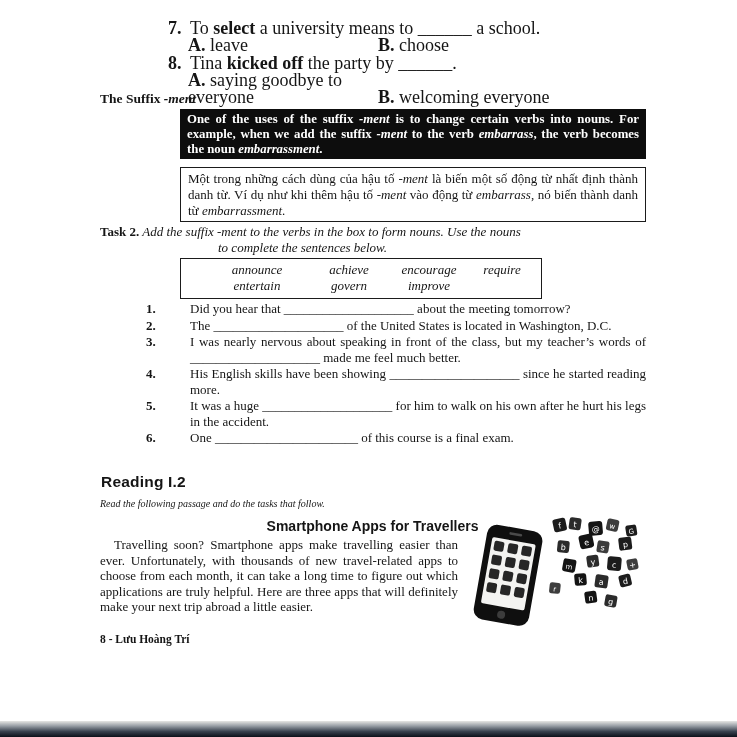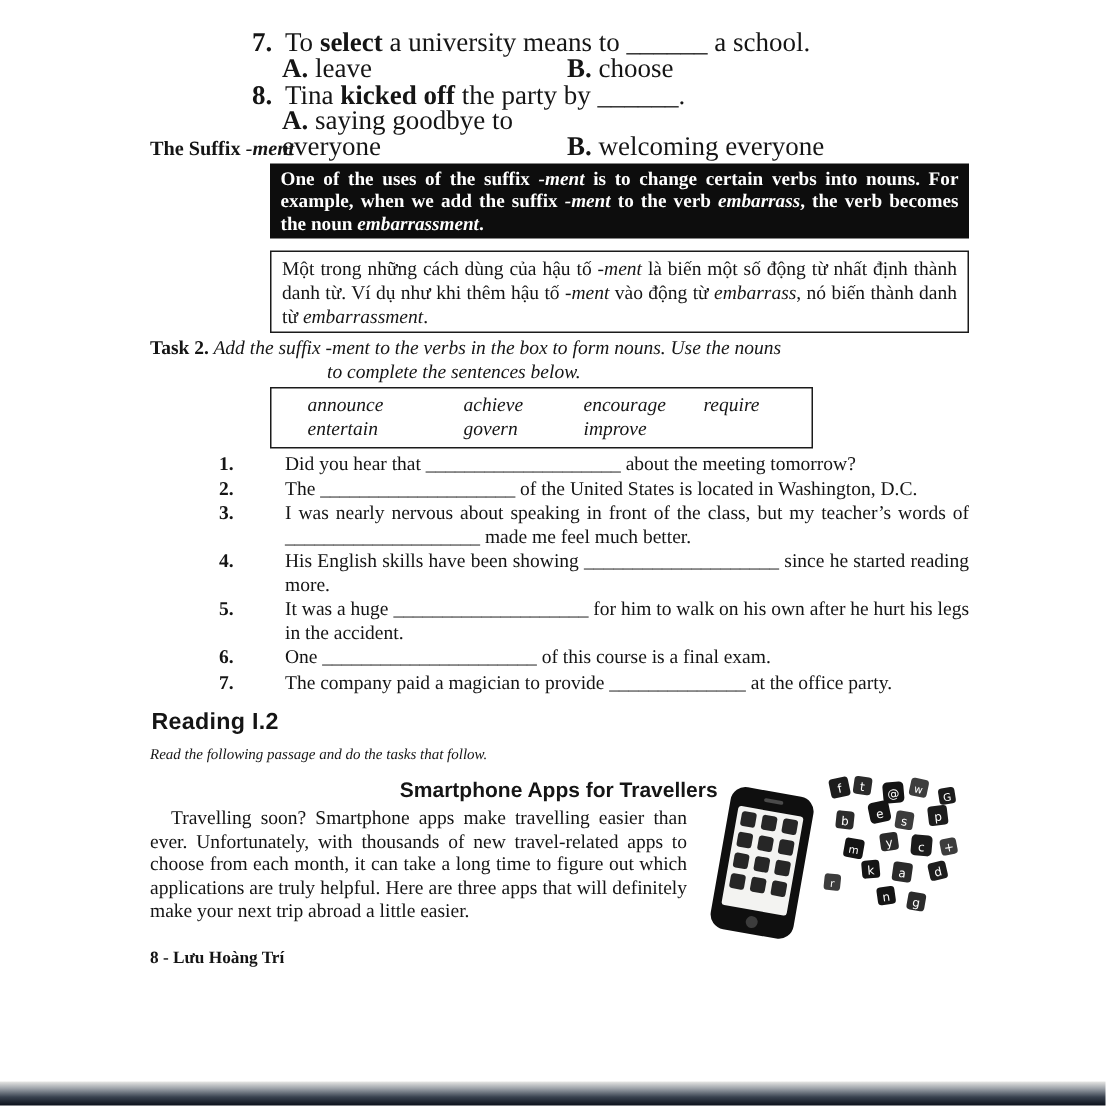--- a/index.html
+++ b/index.html
@@ -92,39 +92,38 @@
 
   <div class="rule-box rule-vi abs" style="left:180px; top:167px;"><span>Một trong những cách dùng của hậu tố </span><i>-ment</i><span> là biến một số động từ nhất định thành danh từ. Ví dụ như khi thêm hậu tố </span><i>-ment</i><span> vào động từ </span><i>embarrass</i><span>, nó biến thành danh từ </span><i>embarrassment</i><span>.</span></div>
 
   <div class="rule-box rule-en abs" style="left:180px; top:109px;"><span>One of the uses of the suffix </span><i>-ment</i><span> is to change certain verbs into nouns. For example, when we add the suffix </span><i>-ment</i><span> to the verb </span><i>embarrass</i><span>, the verb becomes the noun </span><i>embarrassment</i><span>.</span></div>
 
   <div class="task2 abs" style="left:100px; top:224px;">
     <div><span class="t-label">Task 2.</span><i> Add the suffix -ment to the verbs in the box to form nouns. Use the nouns</i></div>
     <div class="line2">to complete the sentences below.</div>
   </div>
 
-  <div class="word-box abs" style="left:180px; top:258px;">
+  <div class="word-box abs" style="left:180px; top:258px;text-align:center;">
     <span>announce</span>
     <span>achieve</span>
     <span>encourage</span>
     <span>require</span>
     <span>entertain</span>
     <span>govern</span>
     <span>improve</span>
     <span></span>
   </div>
 
   <ol class="sentences abs" style="left:168px; top:301px;">
     <li><span class="q-num">1.</span><span>Did you hear that ____________________ about the meeting tomorrow?</span></li>
     <li><span class="q-num">2.</span><span>The ____________________ of the United States is located in Washington, D.C.</span></li>
     <li><span class="q-num">3.</span><span>I was nearly nervous about speaking in front of the class, but my teacher’s words of ____________________ made me feel much better.</span></li>
     <li><span class="q-num">4.</span><span>His English skills have been showing ____________________ since he started reading more.</span></li>
     <li><span class="q-num">5.</span><span>It was a huge ____________________ for him to walk on his own after he hurt his legs in the accident.</span></li>
     <li><span class="q-num">6.</span><span>One ______________________ of this course is a final exam.</span></li>
-    <li><span class="q-num">7.</span><span>The company paid a magician to provide ______________ at the office party.</span></li>
   </ol>
 
   <h2 class="reading-heading abs" style="left:101px; top:473px;">Reading I.2</h2>
   <div class="reading-instruction abs" style="left:100px; top:498px;">Read the following passage and do the tasks that follow.</div>
 
   <div class="passage abs" style="left:100px; top:518px;">
     <h3>Smartphone Apps for Travellers</h3>
     <p>Travelling soon? Smartphone apps make travelling easier than ever. Unfortunately, with thousands of new travel-related apps to choose from each month, it can take a long time to figure out which applications are truly helpful. Here are three apps that will definitely make your next trip abroad a little easier.</p>
   </div>
 

